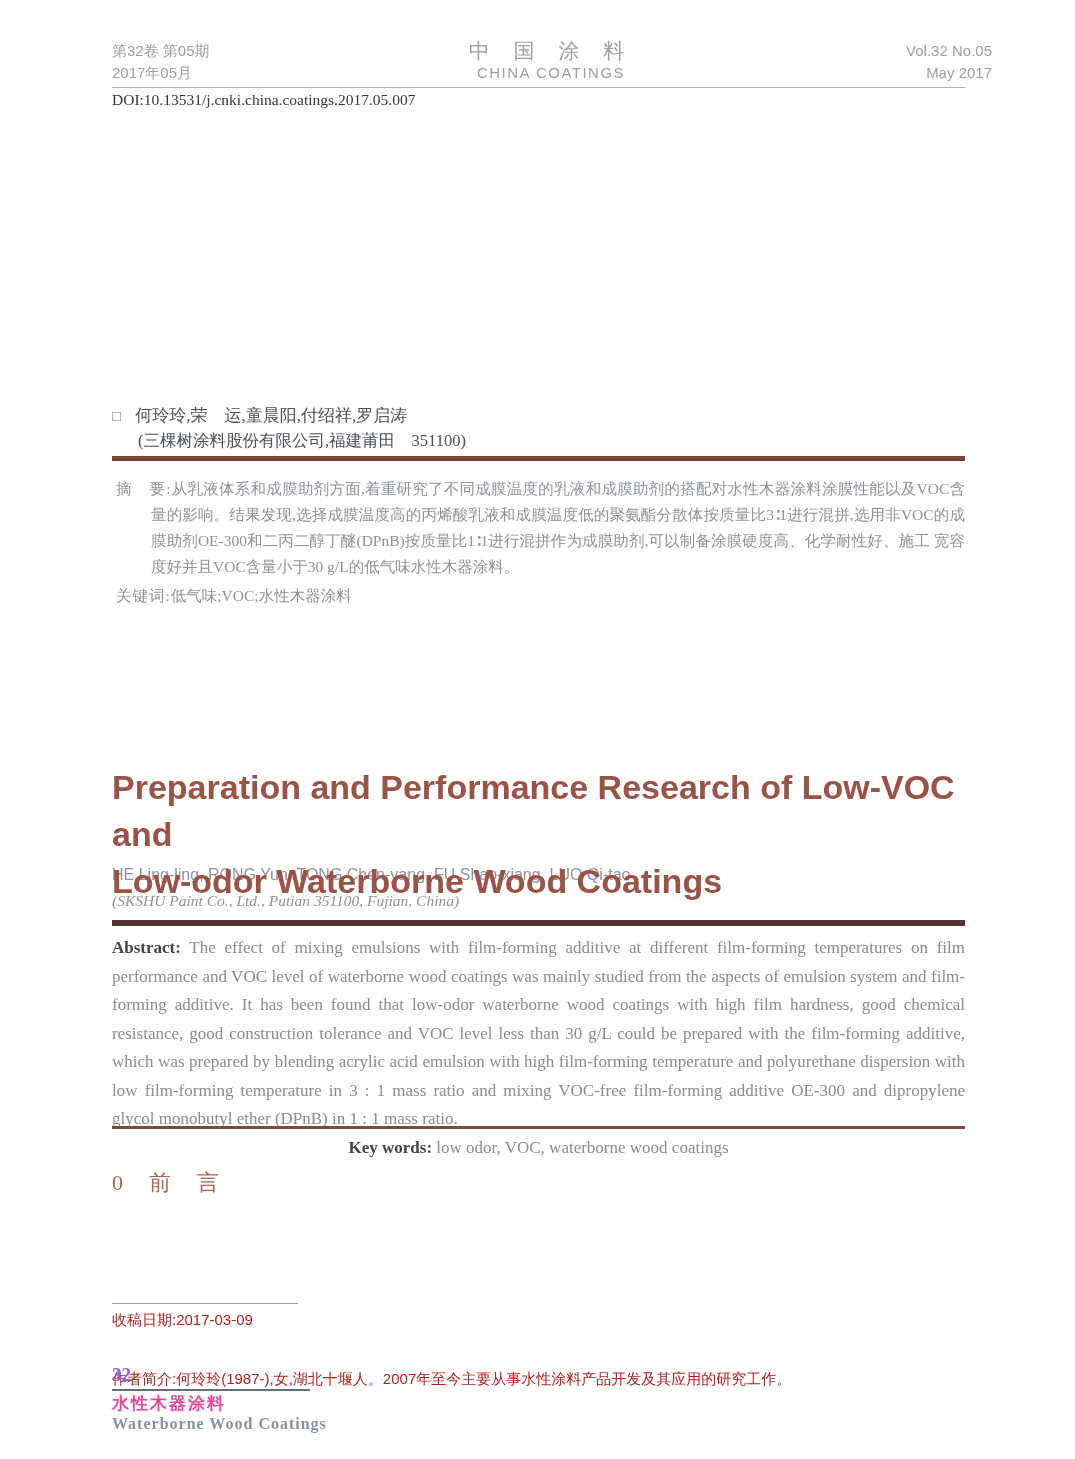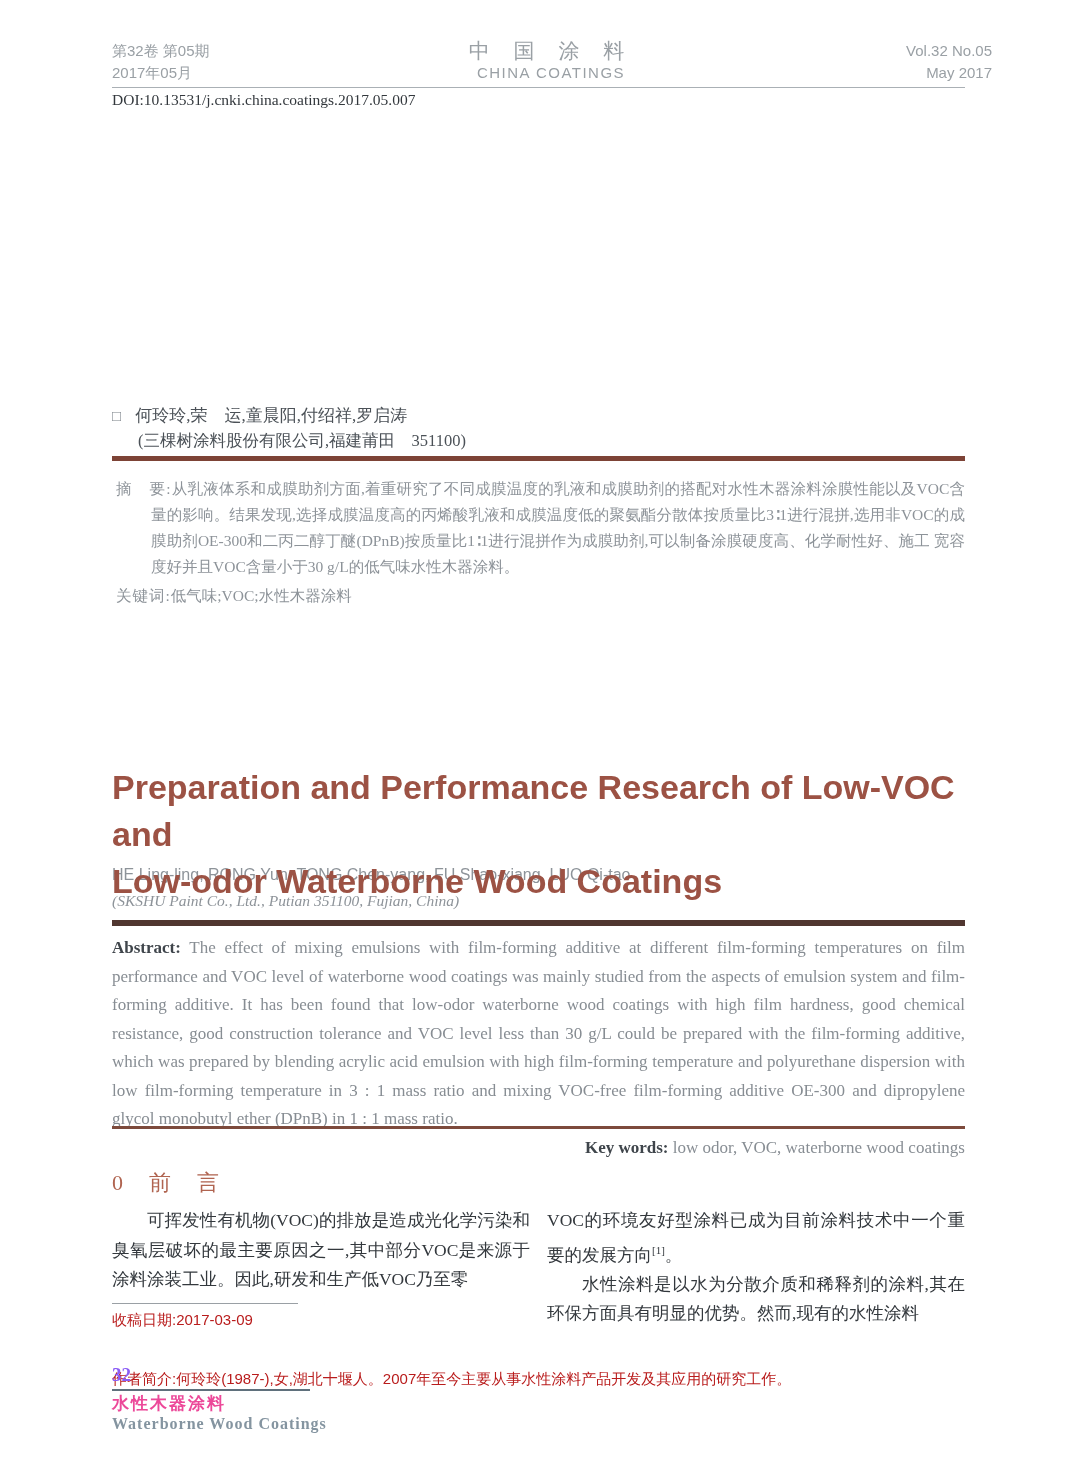--- a/index.html
+++ b/index.html
@@ -51,21 +51,21 @@
     color:#9c5244;
     font-family:"Liberation Sans",sans-serif;
     font-weight:bold;font-size:34px;line-height:47px;letter-spacing:0px;
   }
   .en-authors{top:866px;left:112px;color:#8d9399;font-family:"Liberation Sans",sans-serif;font-size:16px;}
   .en-affil{top:892px;left:112px;color:#8d9399;font-style:italic;font-size:15.5px;}
   .rule-dark{top:920px;left:112px;width:853px;height:6px;background:#503630;}
   
   .en-abs-block{top:934px;left:112px;width:853px;color:#878d93;font-size:17px;line-height:28.5px;text-align:justify;}
   .en-abs-block b{color:#3f454b;}
-  .kw-en{margin-top:2px;text-align:right;}
+  .kw-en{margin-top:2px;text-align:center;}
   .rule-red-2{top:1126px;left:112px;width:853px;height:3px;background:#7d4a3c;}
   
   .sec-heading{top:1168px;left:112px;color:#b06450;font-size:22px;letter-spacing:2px;font-family:"Liberation Serif",serif;}
   .columns{top:1206px;left:112px;width:853px;display:flex;gap:17px;color:#33383d;font-size:17.5px;line-height:29.5px;}
   .col{width:418px;text-align:justify;}
   .col p{margin:0;}
   .indent{text-indent:2em;}
   sup{font-size:11px;}
   
   .fn-rule{top:1303px;left:112px;width:186px;height:1px;background:#9aa0a5;}
@@ -119,29 +119,20 @@
   <div class="abs en-affil">(SKSHU Paint Co., Ltd., Putian 351100, Fujian, China)</div>
   <div class="abs rule-dark"></div>
 
   <div class="abs en-abs-block">
     <p style="margin:0;"><b>Abstract:</b><span> The effect of mixing emulsions with film-forming additive at different film-forming temperatures on film performance and VOC level of waterborne wood coatings was mainly studied from the aspects of emulsion system and film-forming additive. It has been found that low-odor waterborne wood coatings with high film hardness, good chemical resistance, good construction tolerance and VOC level less than 30 g/L could be prepared with the film-forming additive, which was prepared by blending acrylic acid emulsion with high film-forming temperature and polyurethane dispersion with low film-forming temperature in 3 : 1 mass ratio and mixing VOC-free film-forming additive OE-300 and dipropylene glycol monobutyl ether (DPnB) in 1 : 1 mass ratio.</span></p>
     <p style="margin:0;" class="kw-en"><b>Key words:</b><span> low odor, VOC, waterborne wood coatings</span></p>
   </div>
   <div class="abs rule-red-2"></div>
 
   <div class="abs sec-heading">0　前　言</div>
-  <div class="abs columns">
-    <div class="col">
-      <p class="indent">可挥发性有机物(VOC)的排放是造成光化学污染和臭氧层破坏的最主要原因之一,其中部分VOC是来源于涂料涂装工业。因此,研发和生产低VOC乃至零</p>
-    </div>
-    <div class="col">
-      <p><span>VOC的环境友好型涂料已成为目前涂料技术中一个重要的发展方向</span><sup>[1]</sup><span>。</span></p>
-      <p class="indent">水性涂料是以水为分散介质和稀释剂的涂料,其在环保方面具有明显的优势。然而,现有的水性涂料</p>
-    </div>
-  </div>
 
   <div class="abs fn-rule"></div>
   <div class="abs fn fn-received">收稿日期:2017-03-09</div>
   <div class="abs fn fn-bio">作者简介:何玲玲(1987-),女,湖北十堰人。2007年至今主要从事水性涂料产品开发及其应用的研究工作。</div>
 
   <div class="abs pg-num">32</div>
   <div class="abs pg-rule"></div>
   <div class="abs col-cn">水性木器涂料</div>
   <div class="abs col-en">Waterborne Wood Coatings</div>
 

